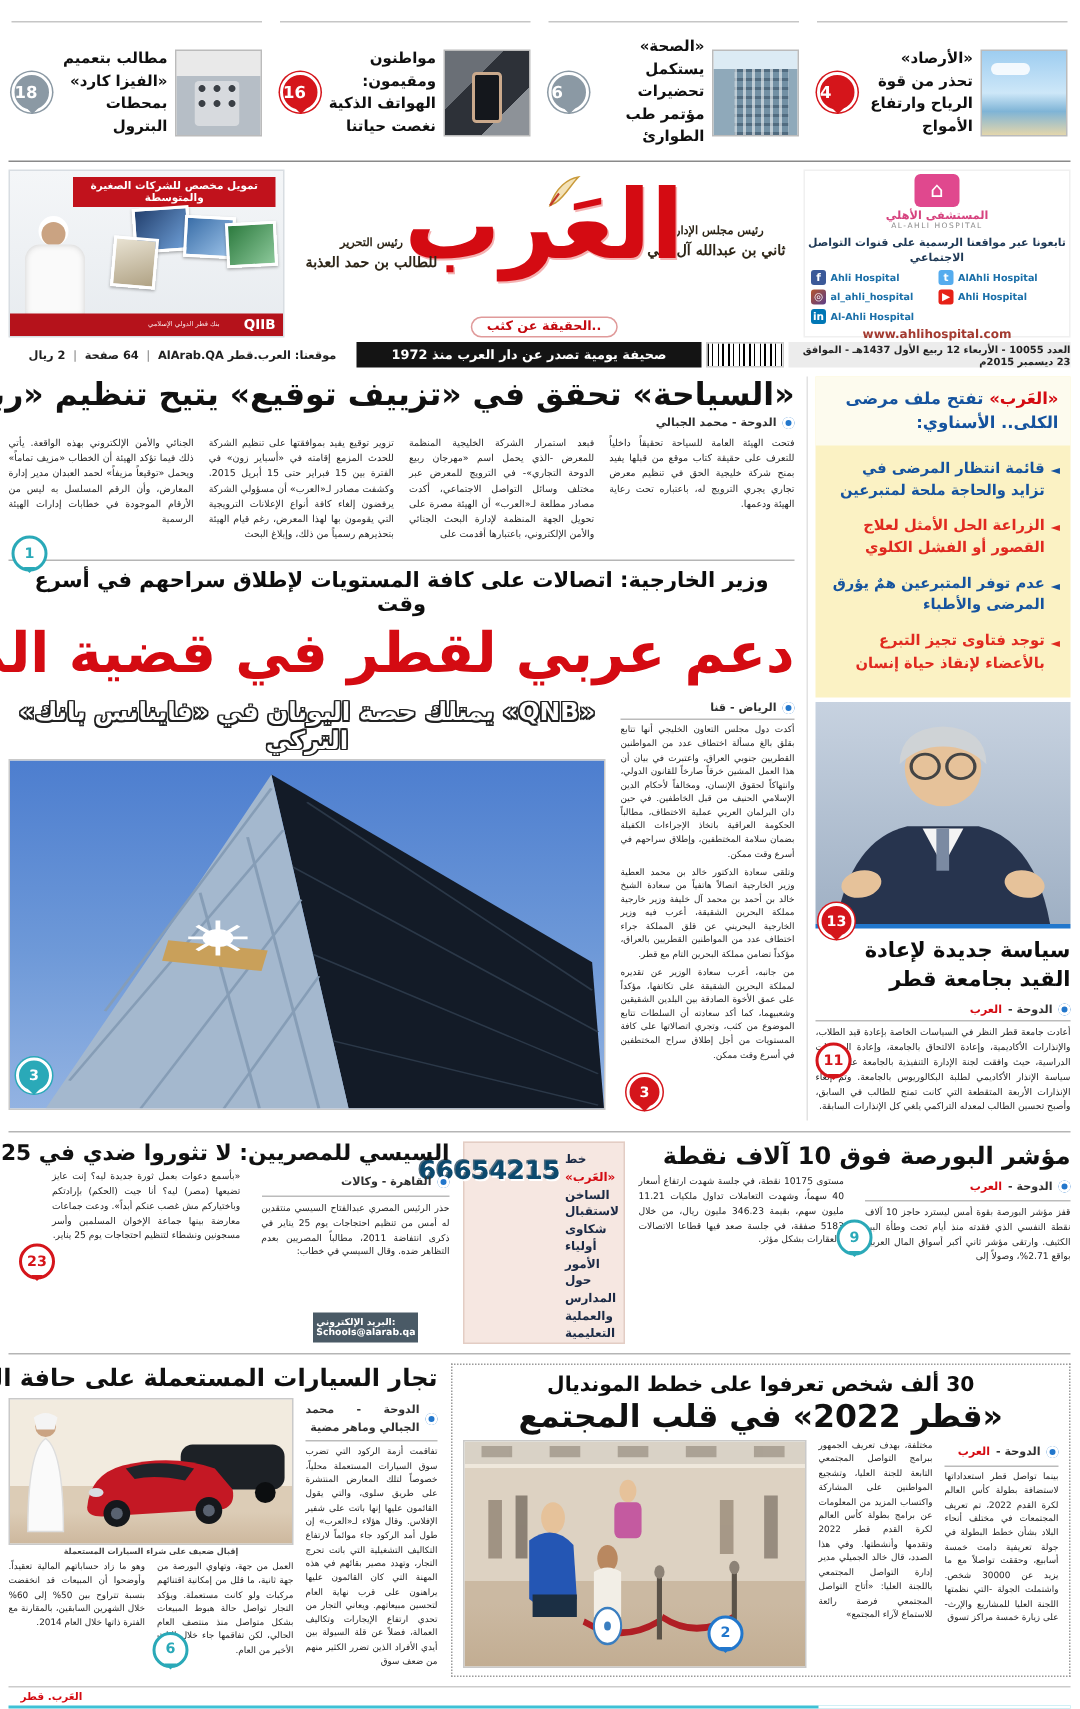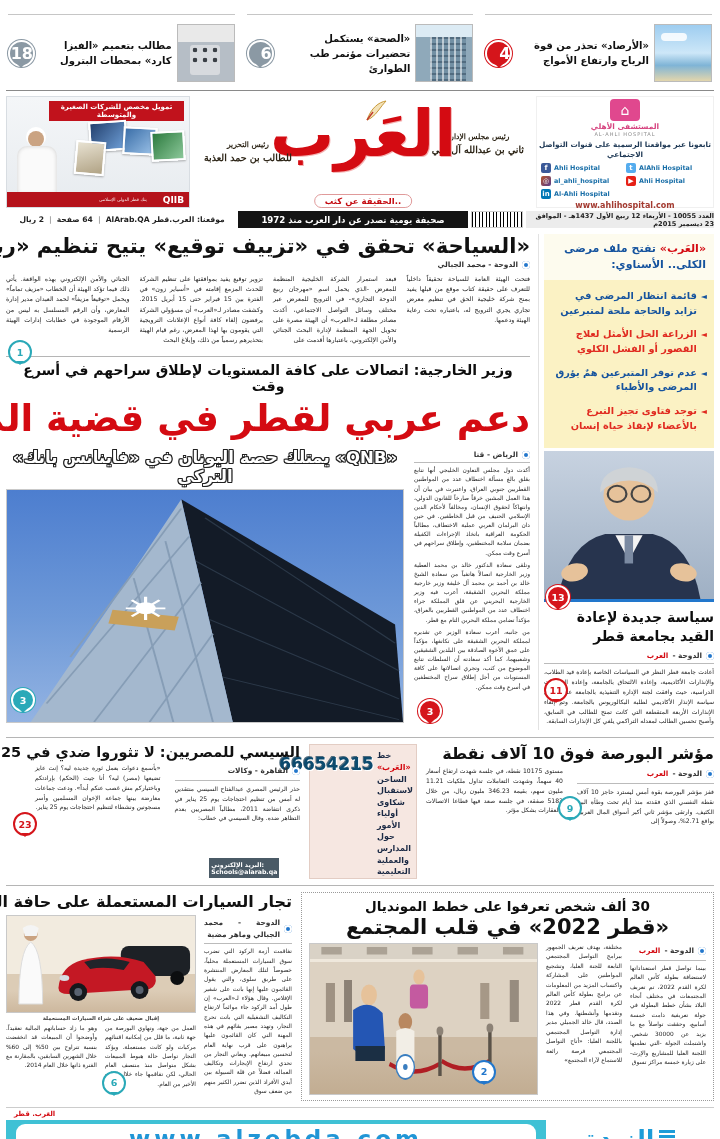--- a/index.html
+++ b/index.html
@@ -1,22 +1,22 @@
 <!DOCTYPE html>
 <html lang="ar" dir="rtl"><head>
 <meta charset="utf-8">
 <style>
   html,body{margin:0;padding:0;}
   body{width:720px;height:1139px;overflow:hidden;background:#fff;
        font-family:"DejaVu Sans",sans-serif;direction:rtl;color:#111;}
   .page{padding:4px 6px 0;position:relative;}
 
   
-  .pin{width:23px;height:23px;border-radius:50%;flex:none;display:flex;align-items:center;justify-content:flex-start;
-       font-size:16px;font-weight:bold;color:#fff;position:relative;}
+  .pin{width:23px;height:23px;border-radius:50%;flex:none;display:flex;align-items:center;justify-content:flex-end;
+       font-size:11px;font-weight:bold;color:#fff;position:relative;}
   .pin::after{content:"";position:absolute;top:21px;left:50%;transform:translateX(-50%);
        border:5px solid transparent;border-bottom:0;}
   .pin[data-color="red"]{background:#d5151b;border:2px solid #fff;box-shadow:0 0 0 1px #d5151b;}
   .pin[data-color="red"]::after{border-top-color:#d5151b;}
   .pin[data-color="gray"]{background:#8b99a4;border:2px solid #fff;box-shadow:0 0 0 1px #8b99a4;}
   .pin[data-color="gray"]::after{border-top-color:#8b99a4;}
   .pin-o{width:20px;height:20px;border-radius:50%;display:flex;align-items:center;justify-content:center;
        font-size:9.5px;font-weight:bold;background:#fff;position:absolute;z-index:5;}
   .pin-o::after{content:"";position:absolute;top:19px;left:50%;transform:translateX(-50%);
        border:4px solid transparent;border-bottom:0;}
@@ -222,20 +222,27 @@
       <div class="t-text">«الأرصاد» تحذر من قوة الرياح وارتفاع الأمواج</div>
       <span class="pin" data-color="red">
           <span>4</span>
         </span>
     </div>
     <div class="teaser">
       <div class="t-img ti-build"></div>
       <div class="t-text">«الصحة» يستكمل تحضيرات مؤتمر طب الطوارئ</div>
       <span class="pin" data-color="gray">
           <span>6</span>
+        </span>
+    </div>
+    <div class="teaser">
+      <div class="t-img ti-phone"></div>
+      <div class="t-text">مواطنون ومقيمون: الهواتف الذكية نغصت حياتنا</div>
+      <span class="pin" data-color="red">
+          <span>16</span>
         </span>
     </div>
     <div class="teaser">
       <div class="t-img ti-card"></div>
       <div class="t-text">مطالب بتعميم «الفيزا كارد» بمحطات البترول</div>
       <span class="pin" data-color="gray">
           <span>18</span>
         </span>
     </div>
   </header>

